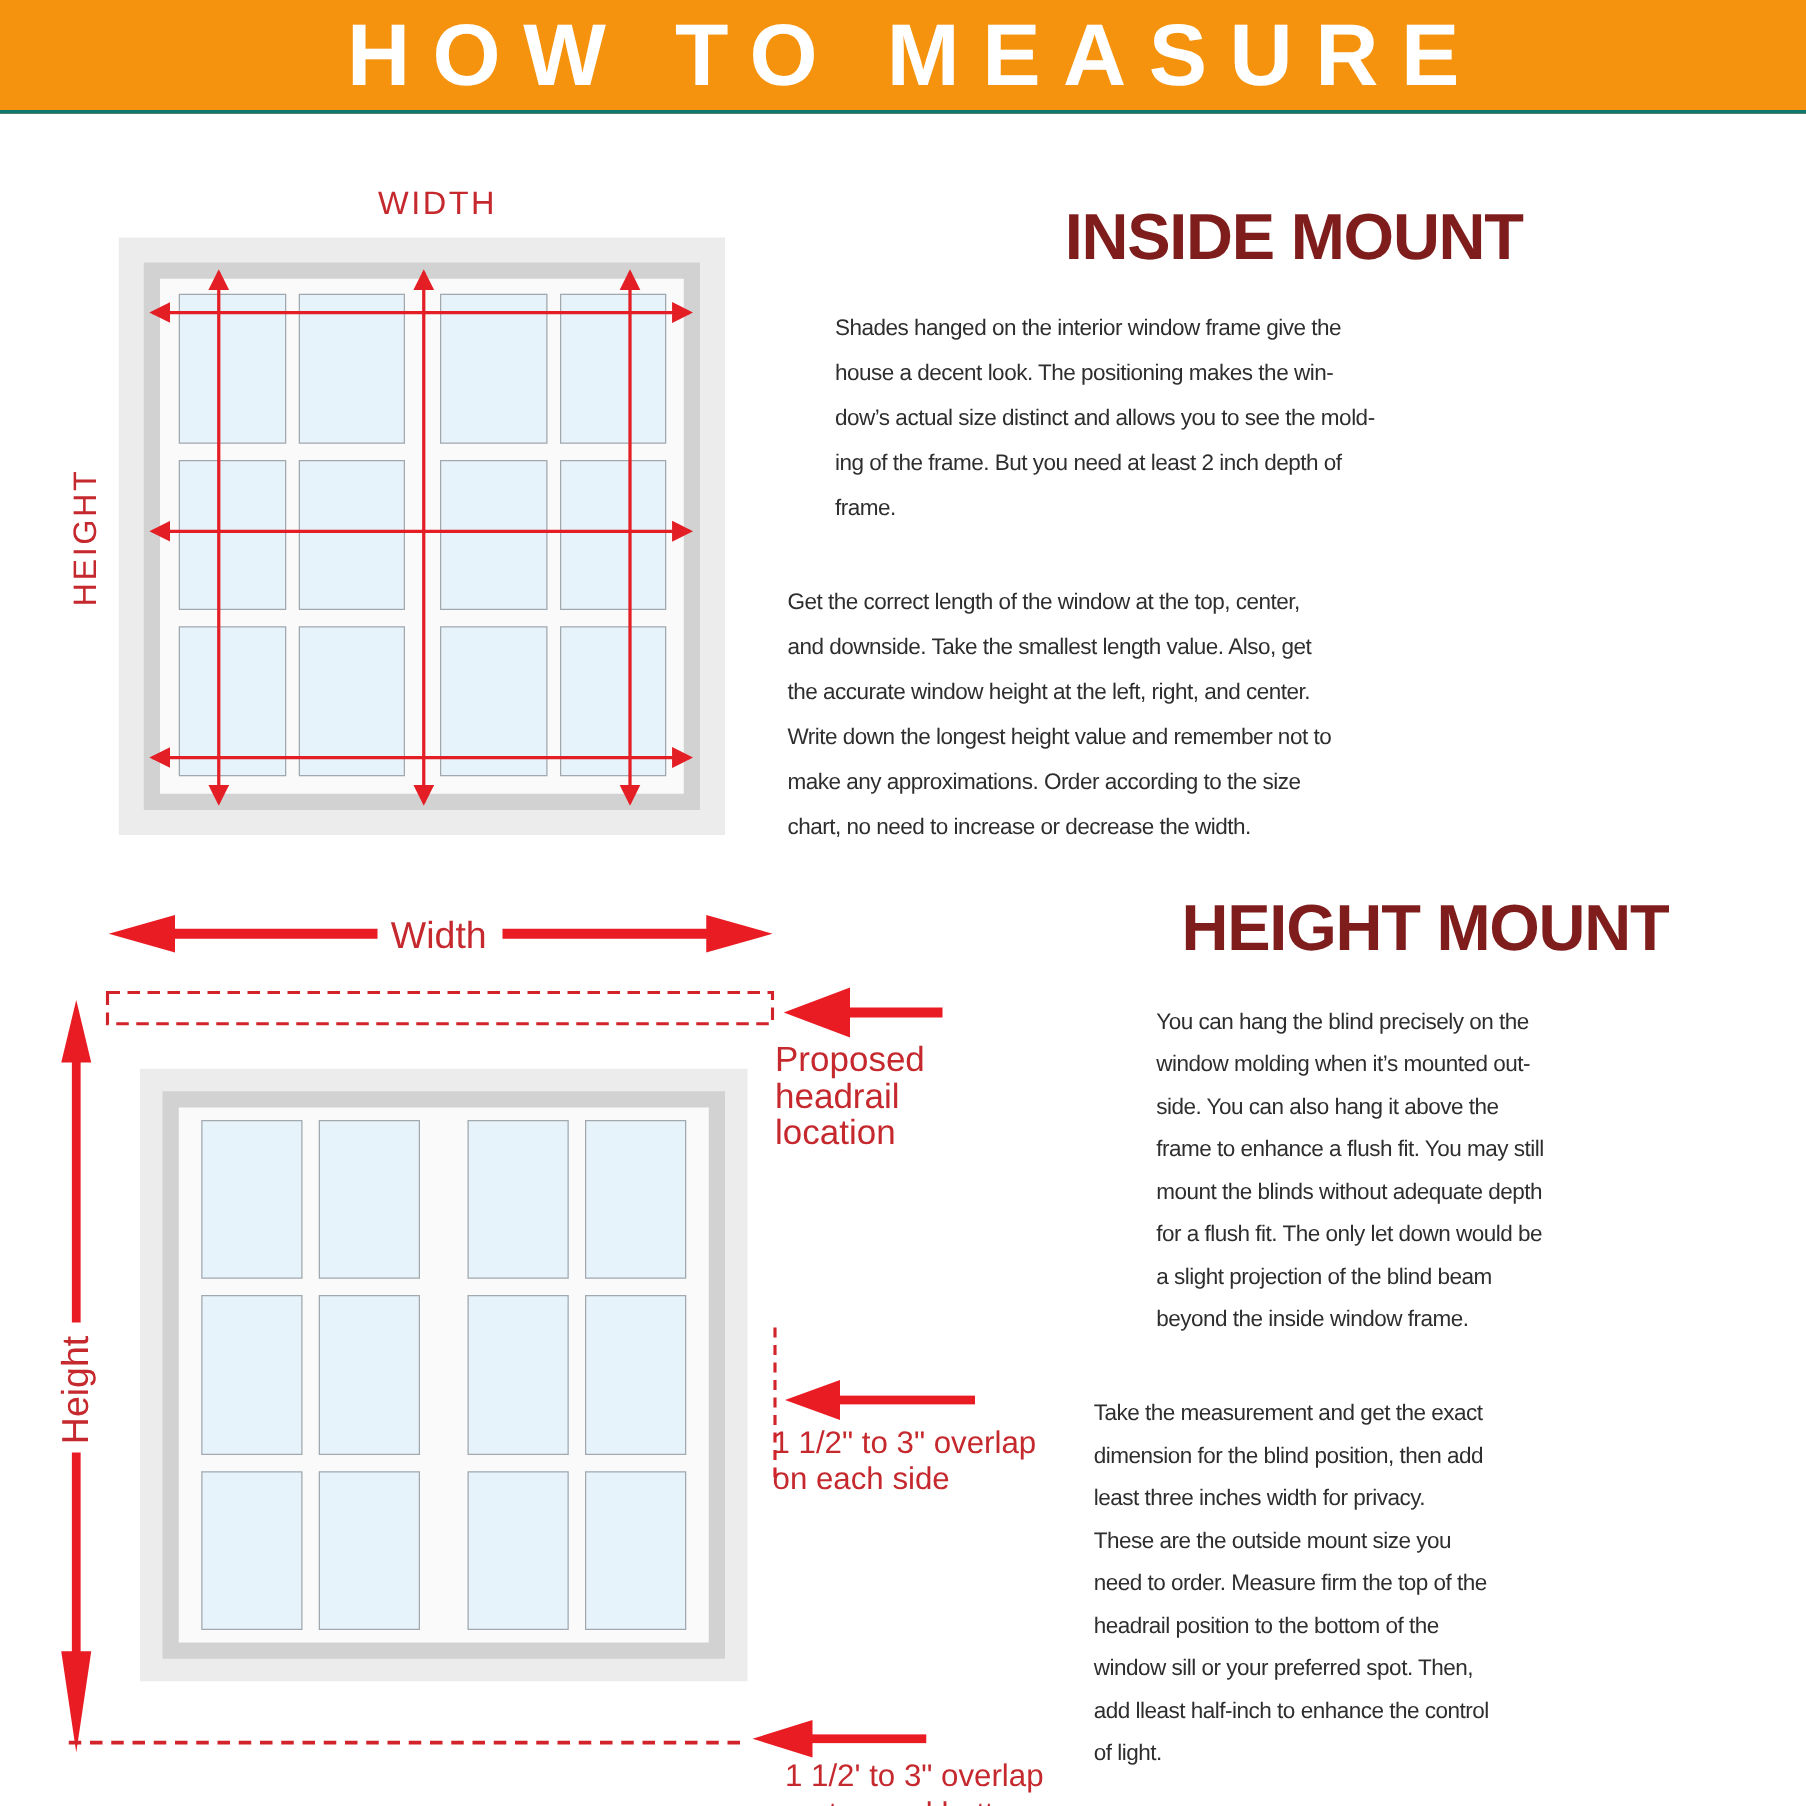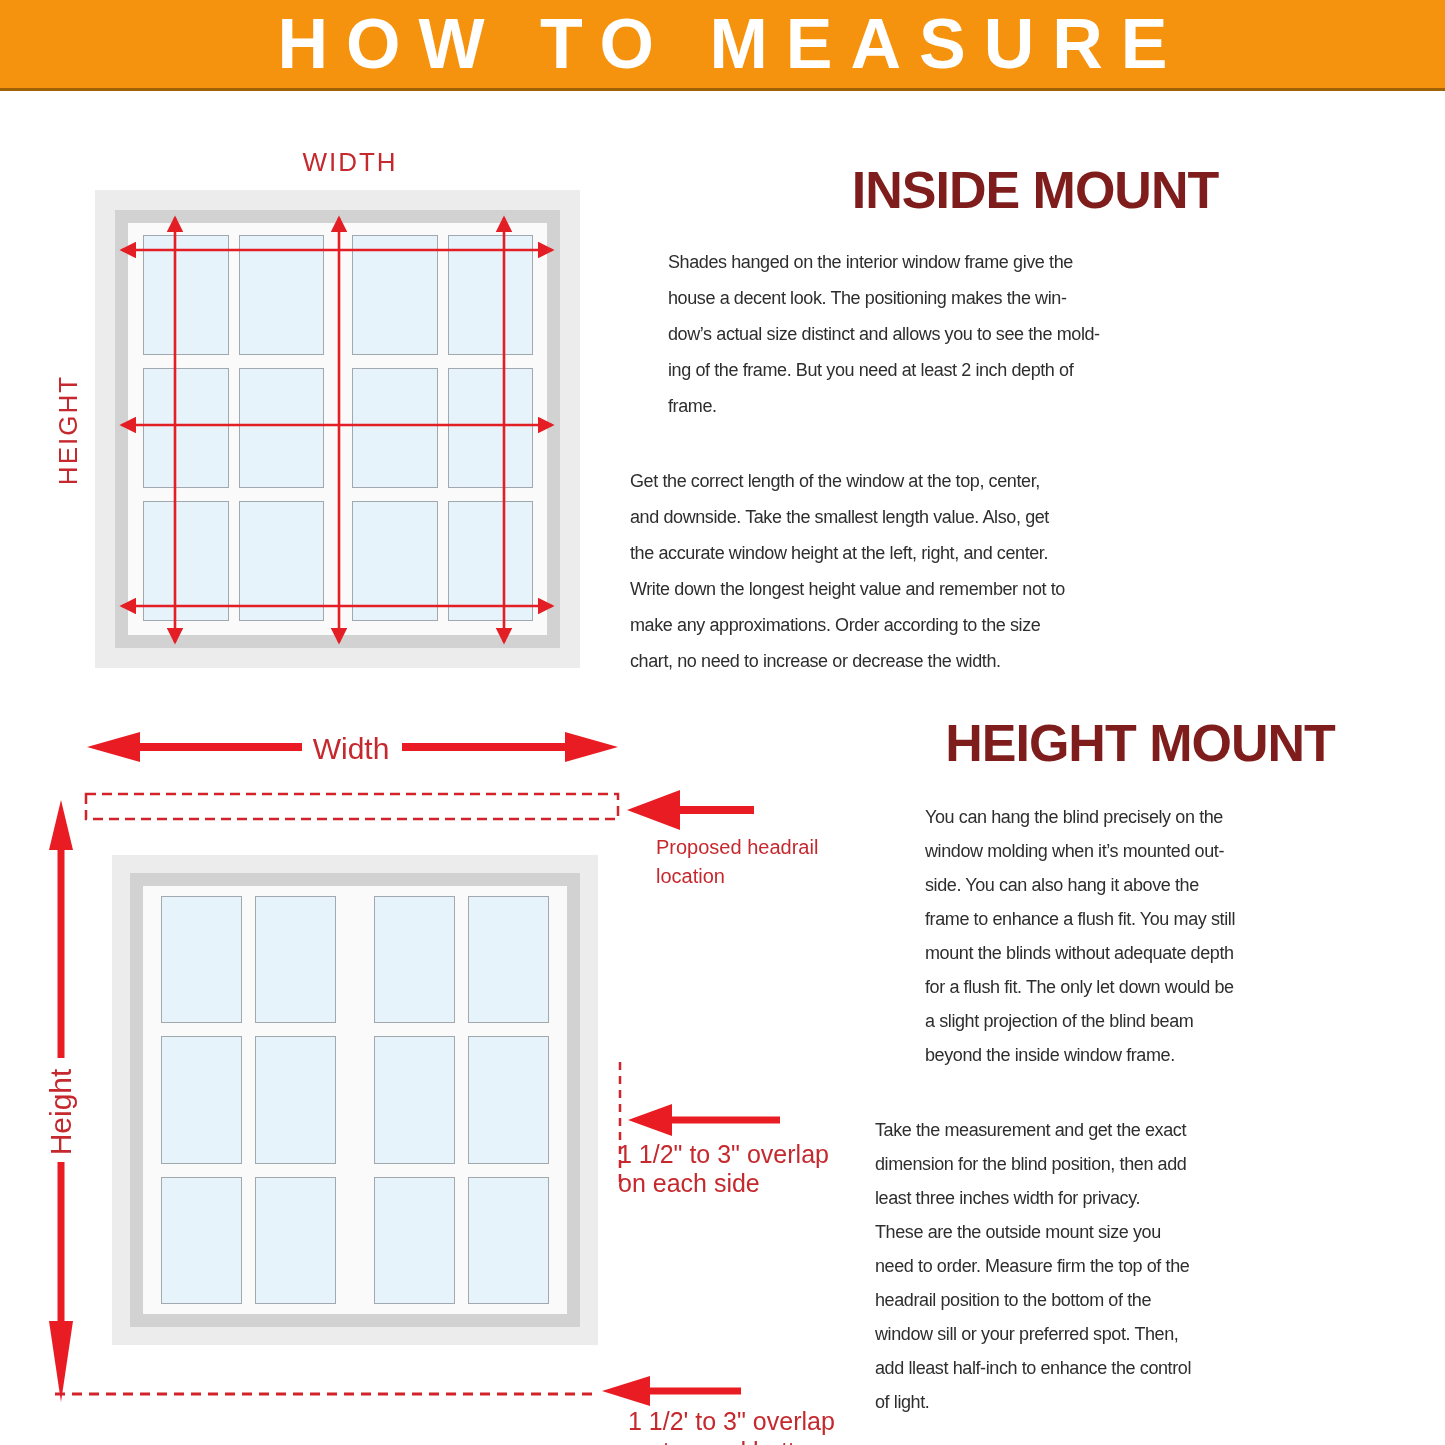--- a/index.html
+++ b/index.html
@@ -5,21 +5,21 @@
   html,body{margin:0;padding:0;}
   body{
     width:1445px;height:1445px;position:relative;background:#ffffff;
     font-family:"Liberation Sans", sans-serif;overflow:hidden;
   }
   .abs{position:absolute;}
   
   .banner{
     left:0;top:0;width:1445px;height:88px;background:#F6930E;
     display:flex;align-items:center;justify-content:center;
-    border-bottom:3px solid #a16207;
+    border-bottom:3px solid #0f766e;
   }
   .banner-title{
     color:#ffffff;font-size:70px;font-weight:bold;letter-spacing:18px;
     padding-left:18px;white-space:nowrap;
   }
   
   .section-title{
     color:#7f1d1d;font-weight:bold;font-size:52px;letter-spacing:-1px;
     text-align:center;white-space:nowrap;
   }
@@ -185,20 +185,20 @@
     <rect x="86" y="94" width="532" height="25" stroke-width="2.5" stroke-dasharray="10 6"></rect>
     <line x1="620" y1="362" x2="620" y2="488" stroke-width="2.5" stroke-dasharray="8 6"></line>
     <line x1="55" y1="694" x2="598" y2="694" stroke-width="3" stroke-dasharray="10 7"></line>
   </g>
 </svg>
 
 <div class="abs red-label" style="left:300px;top:732px;width:102px;text-align:center;font-size:30px;">Width</div>
 
 <div class="abs red-label rot" style="left:1px;top:1097px;width:120px;height:30px;font-size:30px;line-height:30px;">Height</div>
 
-<div class="abs red-label" style="left:656px;top:833px;width:220px;font-size:20px;line-height:29px;">Proposed headrail
+<div class="abs red-label" style="left:620px;top:833px;width:220px;font-size:28px;line-height:29px;">Proposed headrail
 location</div>
 
 <div class="abs red-label" style="left:618px;top:1140px;width:220px;font-size:25px;line-height:29px;">1 1/2" to 3" overlap
 on each side</div>
 
 <div class="abs red-label" style="left:628px;top:1406px;width:230px;font-size:25px;line-height:30px;">1 1/2' to 3" overlap
 on top and bottom</div>
 
 </body></html>

